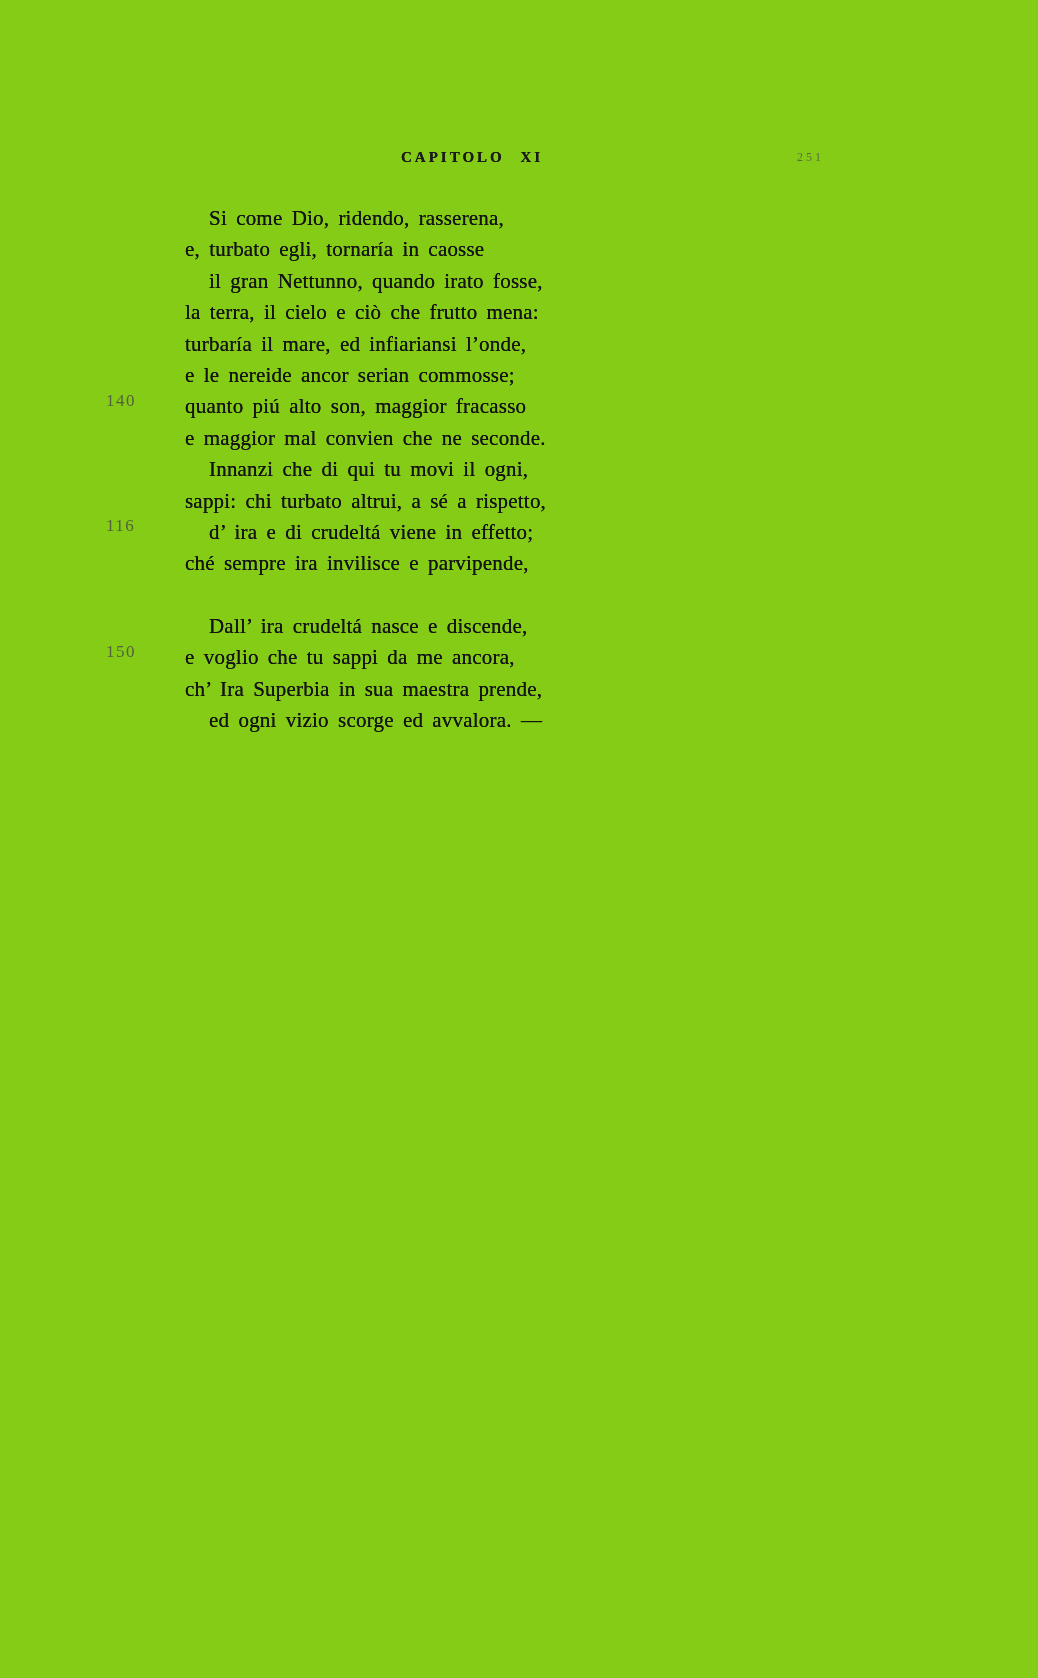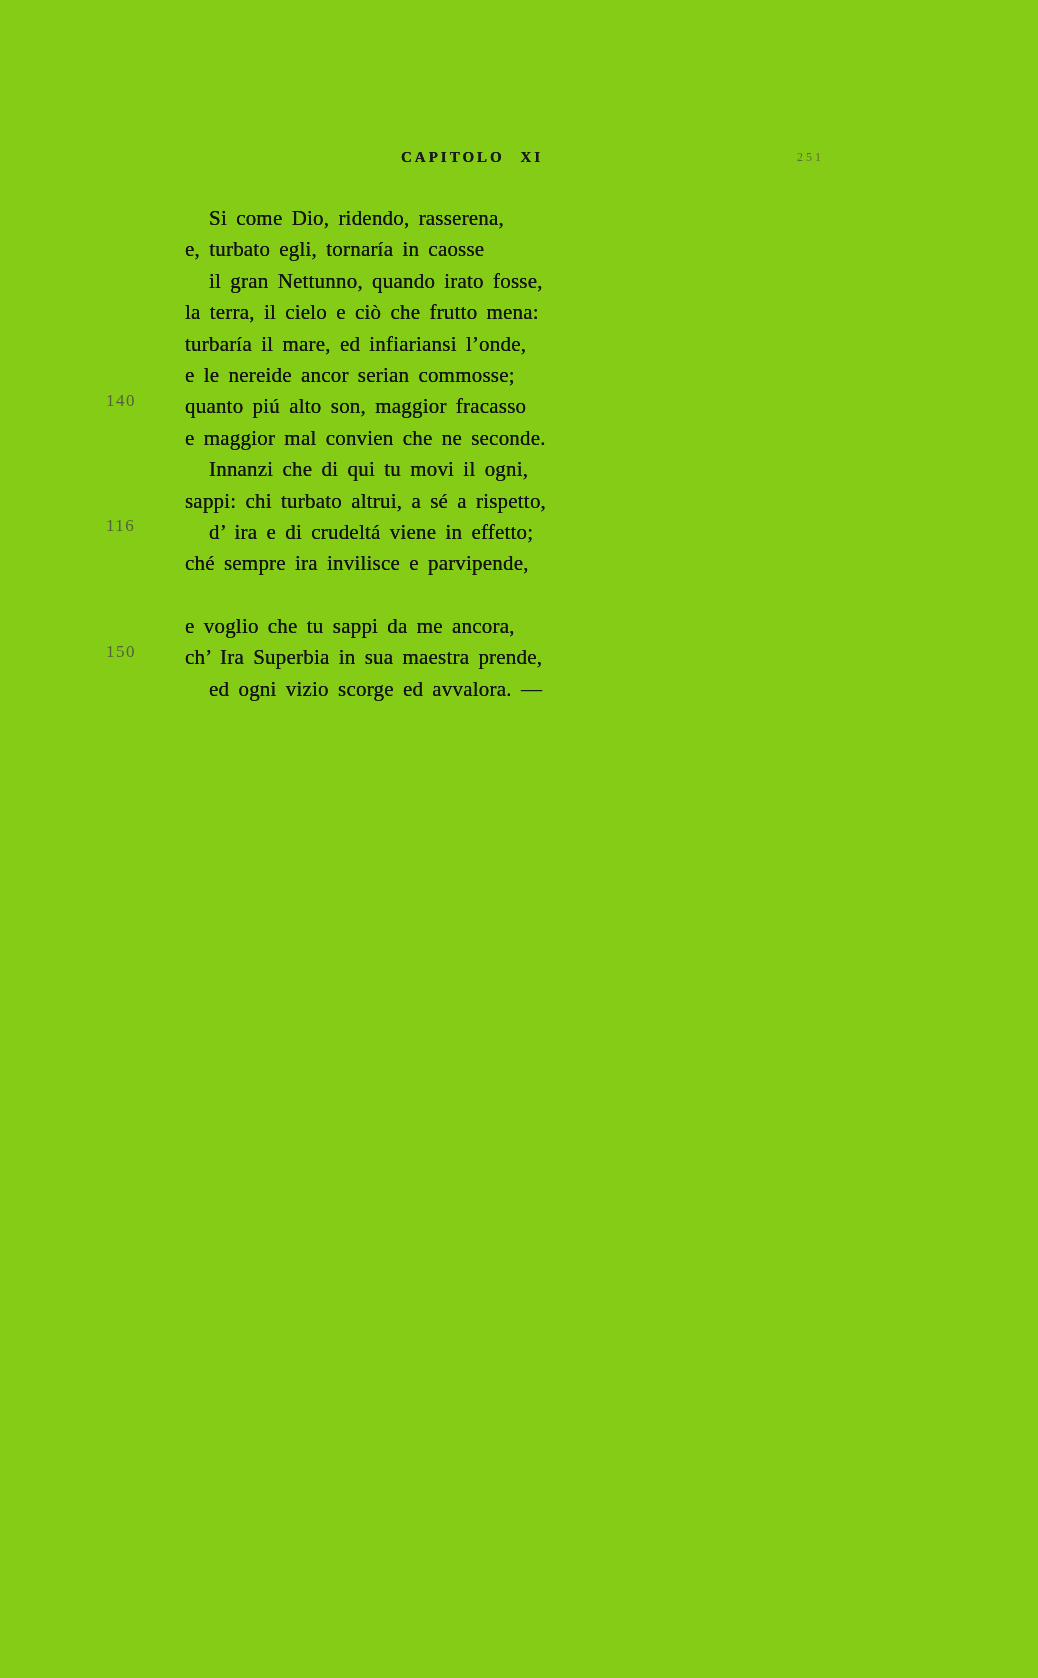--- a/index.html
+++ b/index.html
@@ -119,20 +119,24 @@
       <span class="lnum"></span>
       <span class="ltext">d’ ira e di crudeltá viene in effetto;</span>
     </div>
     <div class="line">
       <span class="lnum"></span>
       <span class="ltext">ché sempre ira invilisce e parvipende,</span>
     </div>
     <div class="line">
       <span class="lnum">150</span>
     </div>
+    <div class="line indent">
+      <span class="lnum"></span>
+      <span class="ltext">Dall’ ira crudeltá nasce e discende,</span>
+    </div>
     <div class="line">
       <span class="lnum"></span>
       <span class="ltext">e voglio che tu sappi da me ancora,</span>
     </div>
     <div class="line">
       <span class="lnum"></span>
       <span class="ltext">ch’ Ira Superbia in sua maestra prende,</span>
     </div>
     <div class="line indent">
       <span class="lnum"></span>

